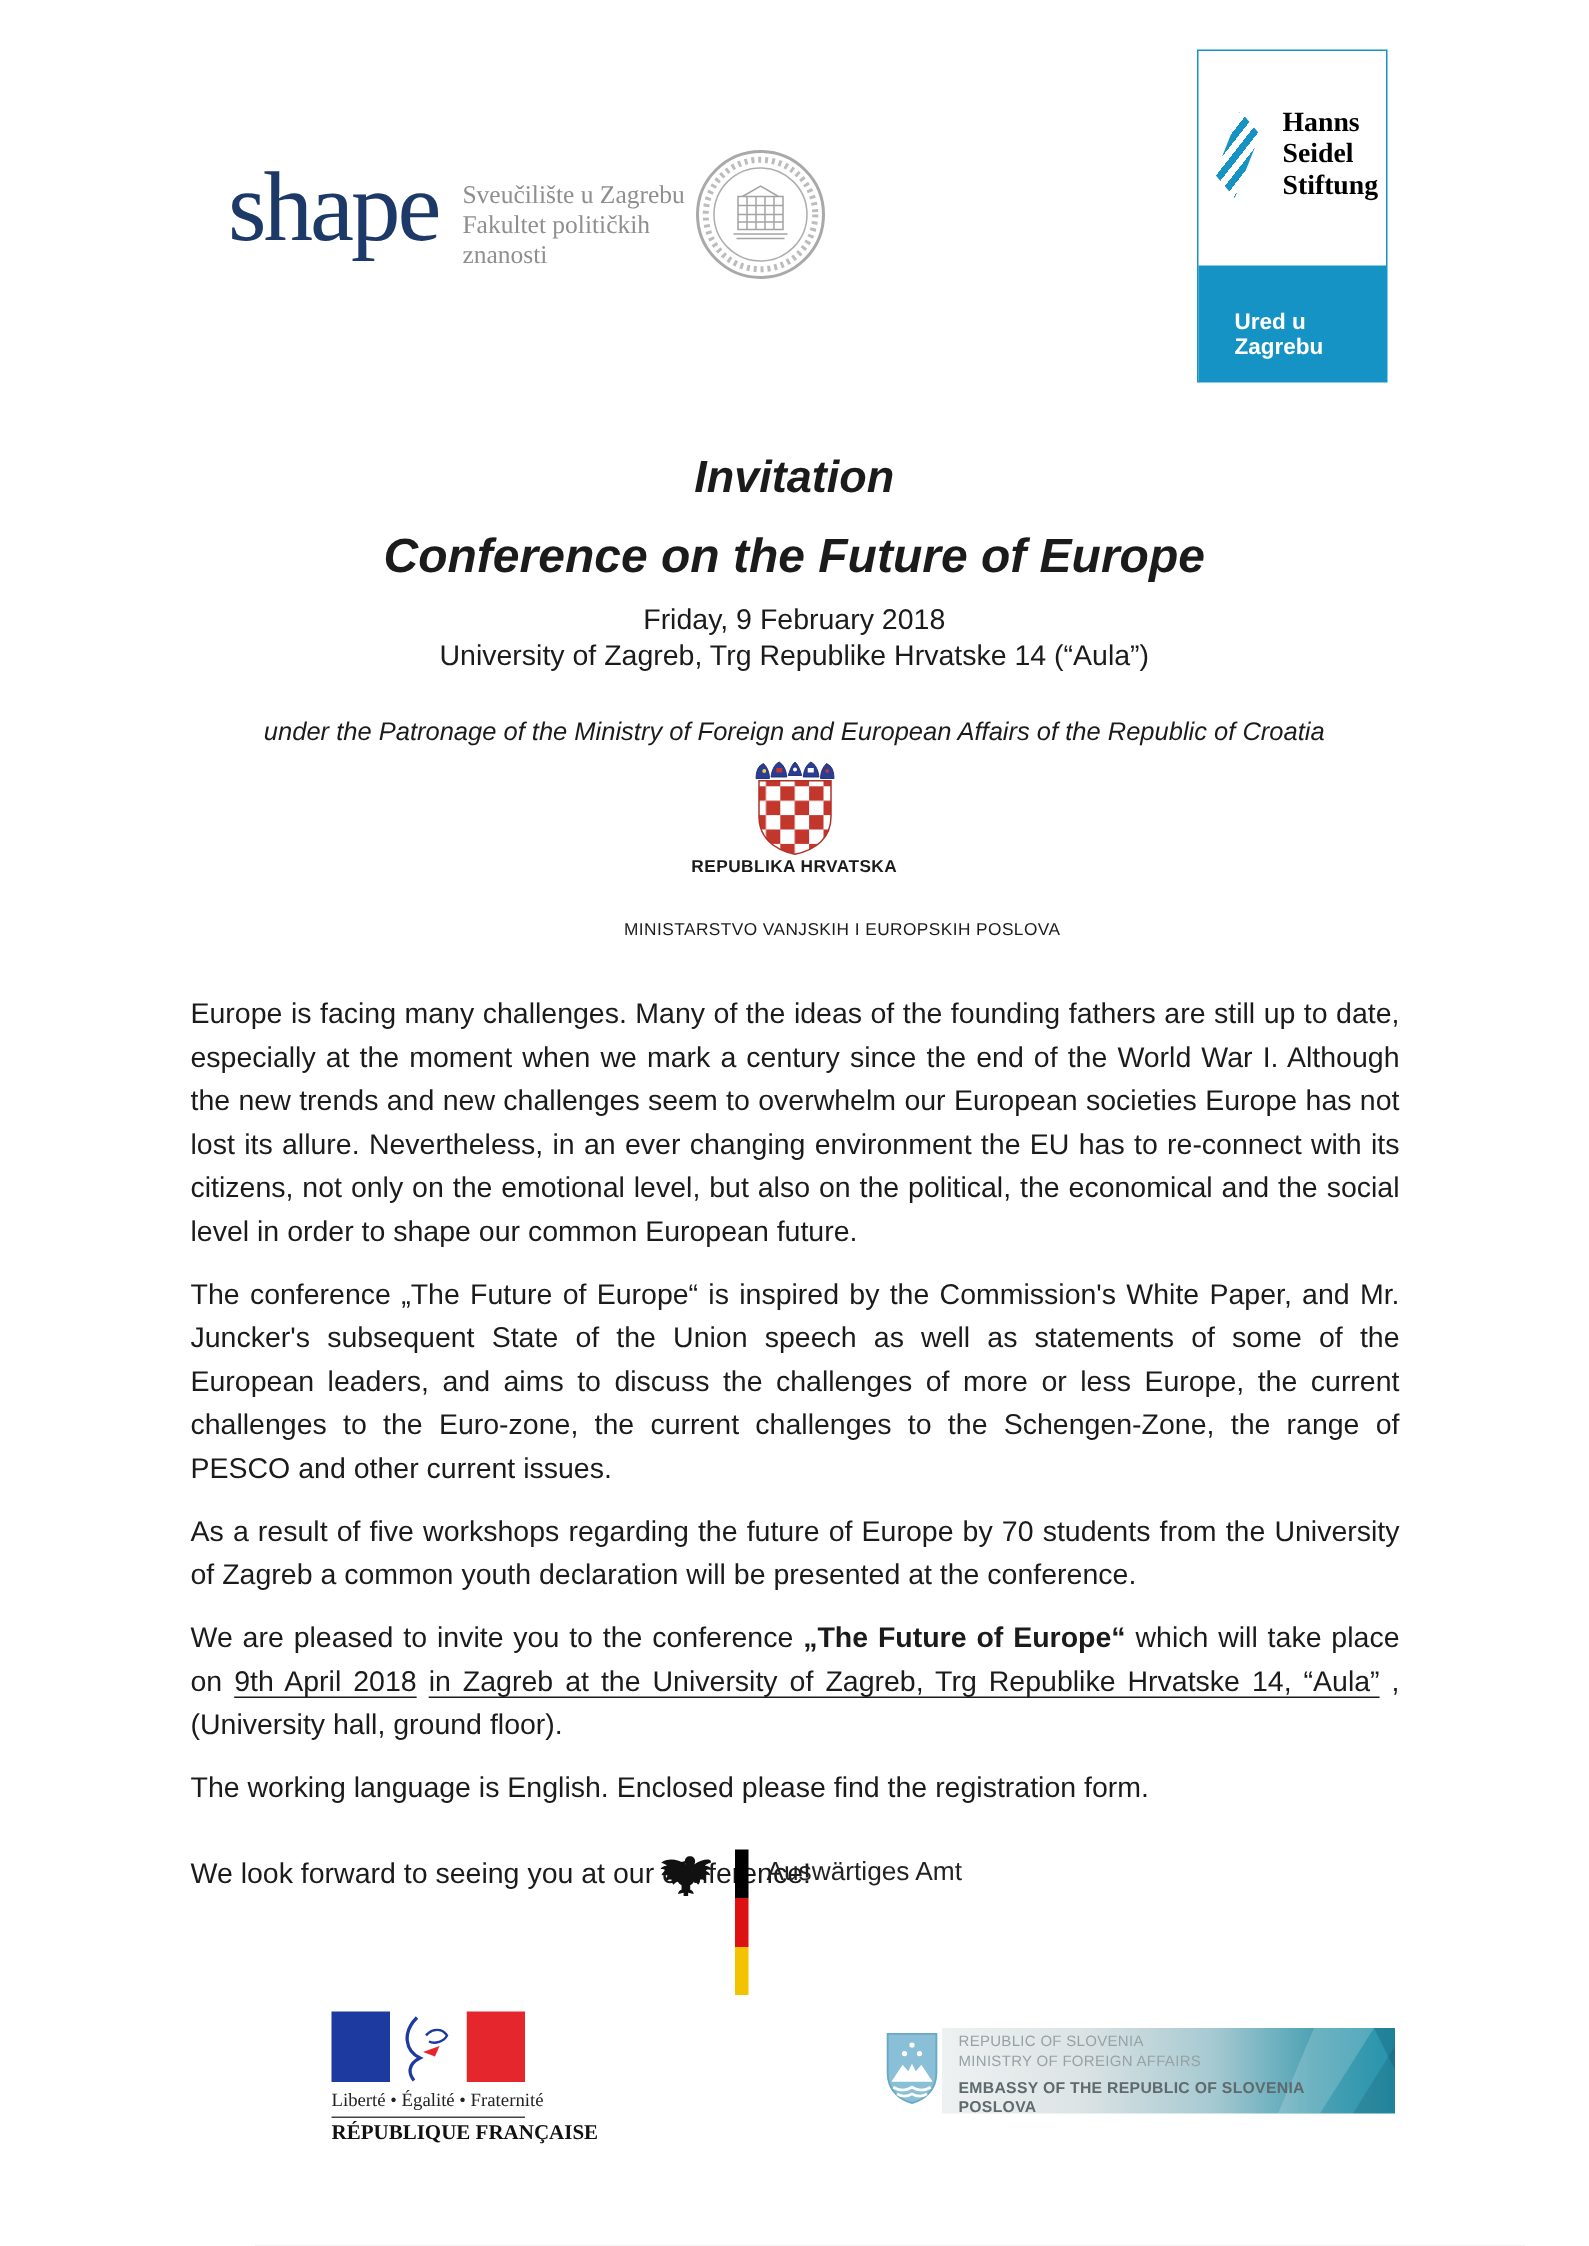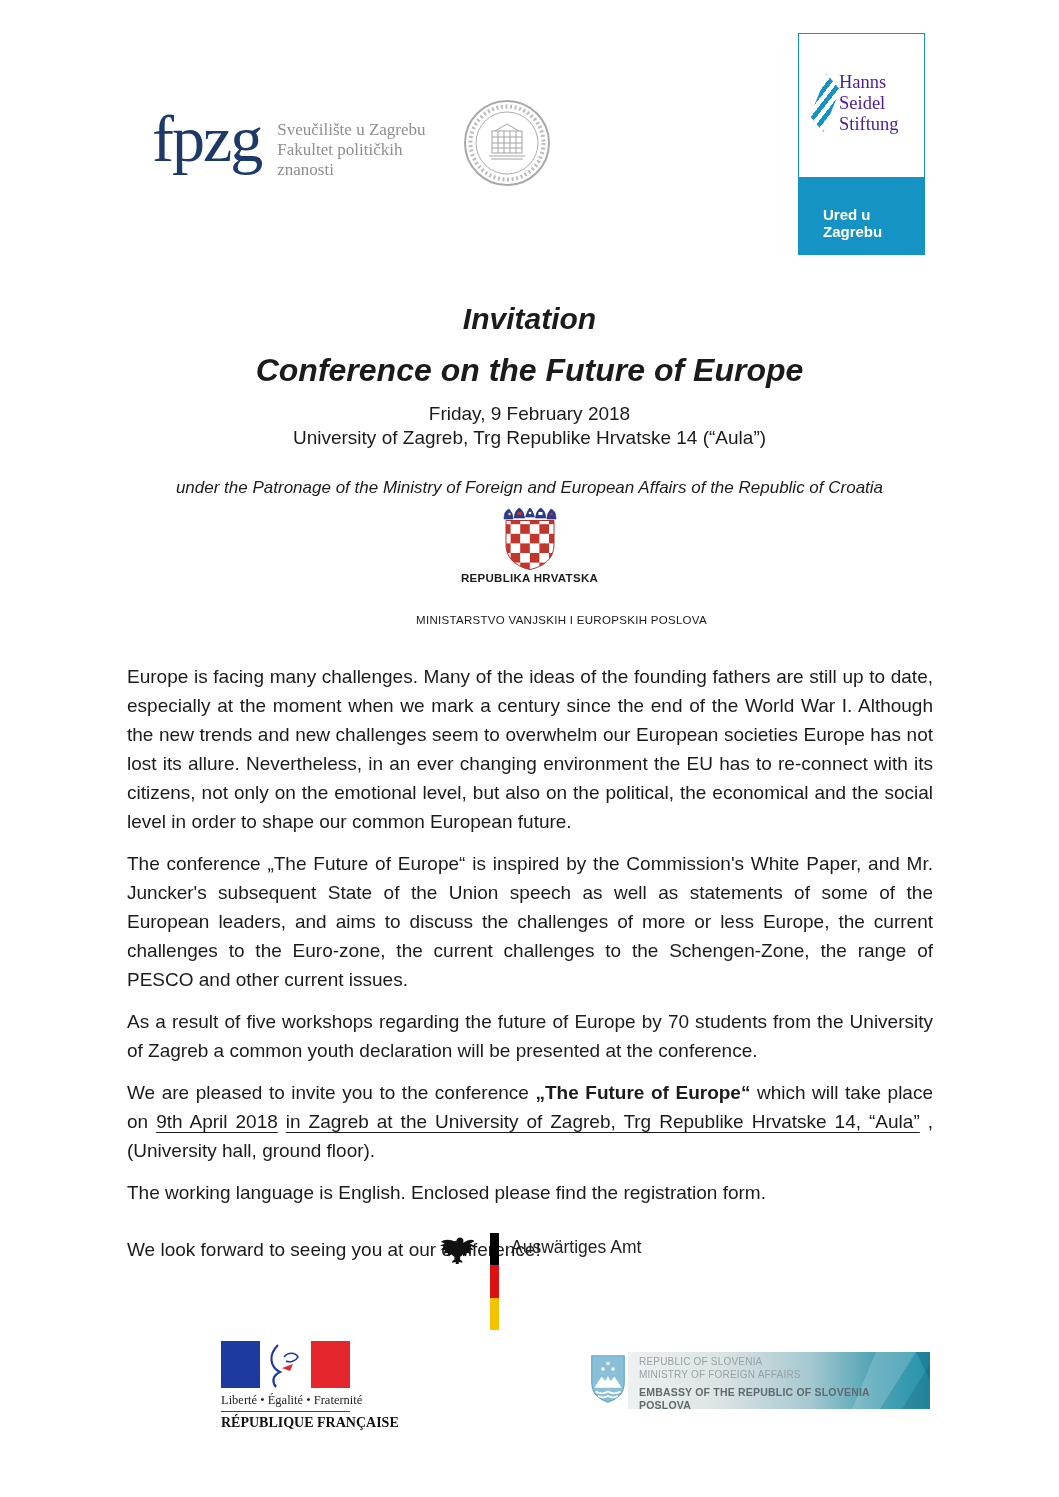--- a/index.html
+++ b/index.html
@@ -24,22 +24,22 @@
     border:1px solid #1693c5; box-sizing:border-box; background:#fff;
     display:flex; flex-direction:column;
   }
   .hss-top { position:relative; flex:1; }
   .hss-diamond {
     position:absolute; left:11px; top:40px; width:30px; height:58px;
     background:repeating-linear-gradient(128deg, #1693c5 0 4.5px, #ffffff 4.5px 9px);
     clip-path:polygon(56% 0, 100% 27%, 44% 100%, 0 73%);
   }
   .hss-name {
-    position:absolute; left:40px; top:38px;
-    font-family:"Liberation Serif", serif; font-weight:normal; font-size:18.5px; line-height:21px; color:#4c1d95;
+    position:absolute; left:56px; top:38px;
+    font-family:"Liberation Serif", serif; font-weight:bold; font-size:18.5px; line-height:21px; color:#000000;
   }
   .hss-bottom {
     height:77px; background:#1693c5; color:#fff; font-weight:bold; font-size:15px;
     display:flex; align-items:flex-end; padding:0 6px 14px 24px; box-sizing:border-box;
   }
   
   .centered { position:absolute; left:0; width:100%; text-align:center; }
   .title-invitation { top:302px; font-size:30px; font-weight:bold; font-style:italic; }
   .title-conference { top:352px; font-size:32px; font-weight:bold; font-style:italic;text-align:center; }
   .event-date  { top:403px; font-size:19px;text-align:center; }
@@ -89,21 +89,21 @@
   .slo-l1, .slo-l2 { font-size:10px; line-height:12.5px; color:#98a2a6; letter-spacing:.2px; }
   .slo-l3, .slo-l4 { font-size:10.5px; line-height:12.5px; font-weight:bold; color:#5f6a6e; letter-spacing:.2px; }
   .slo-l3 { margin-top:5px; }
 </style>
 </head>
 <body>
 
 <div class="page">
 
   <div class="fpzg">
-    <div class="fpzg-acronym">fpzg</div>
+    <div class="fpzg-acronym">shape</div>
     <div class="fpzg-text">
       <div>Sveučilište u Zagrebu</div>
       <div>Fakultet političkih</div>
       <div>znanosti</div>
     </div>
   </div>
 
   <div class="uni-seal">
     <svg width="90" height="90" viewBox="0 0 90 90">
       <circle cx="45" cy="45" r="42" fill="none" stroke="#a9a9a9" stroke-width="2"></circle>

